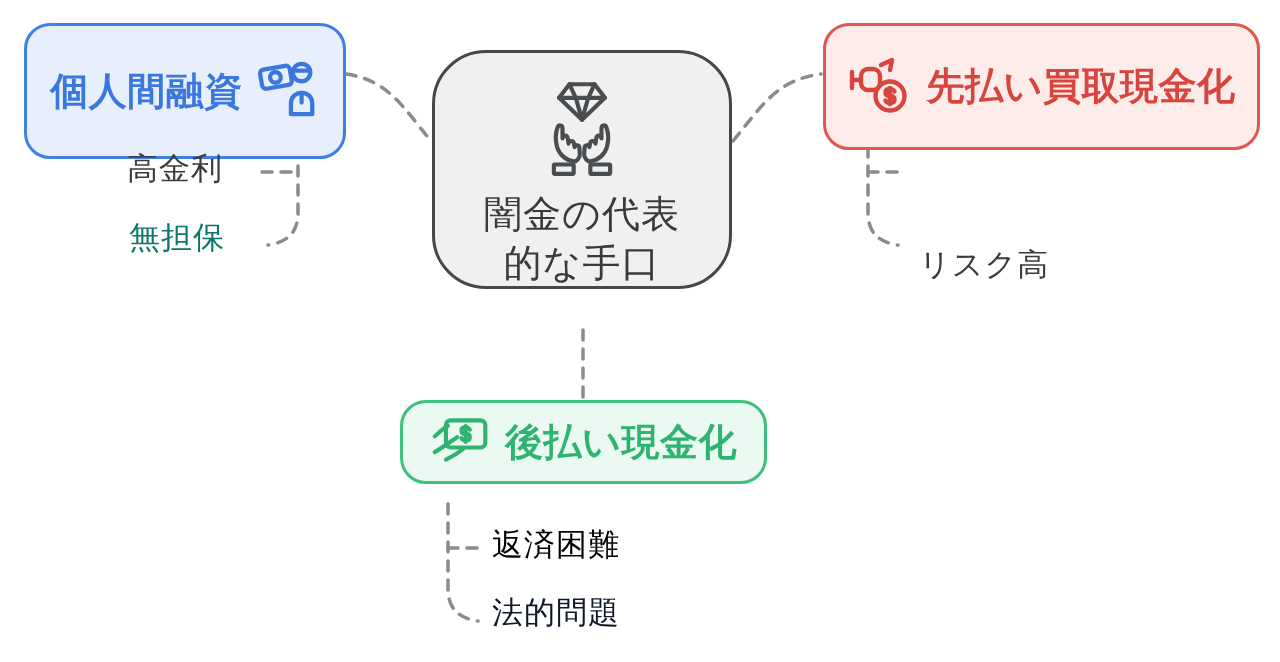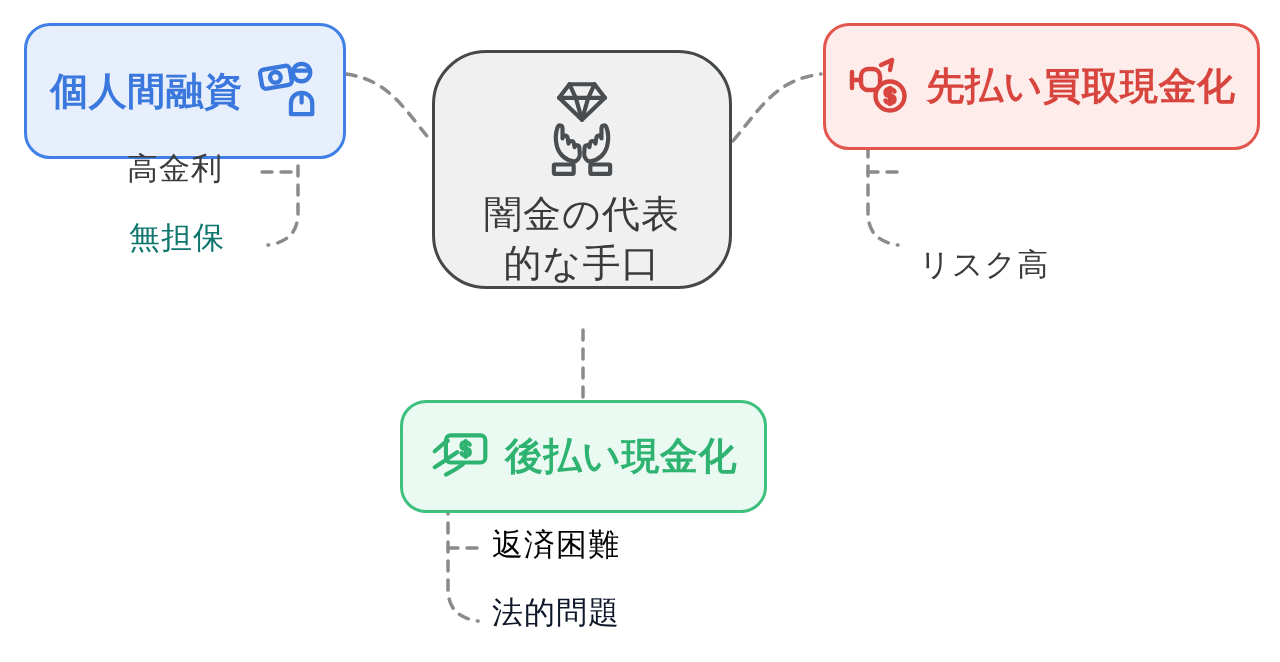--- a/index.html
+++ b/index.html
@@ -62,21 +62,21 @@
     font-weight: 500;
     color: #3a3a3a;
     text-align: center;
     line-height: 1.28;
     letter-spacing: 1px;
     white-space: nowrap;
   }
 
   .node-blue  { left: 24px;  top: 23px;  width: 322px; height: 136px; justify-content: center; }
   .node-red   { left: 823px; top: 23px;  width: 437px; height: 127px; }
-  .node-green { left: 400px; top: 400px; width: 367px; height: 113px; }
+  .node-green { left: 400px; top: 400px; width: 367px; height: 84px; }
 
   .sub-label {
     position: absolute;
     font-size: 31px;
     font-weight: 500;
     color: #3b3b3b;
     line-height: 1;
     letter-spacing: 1px;
     white-space: nowrap;
   }

